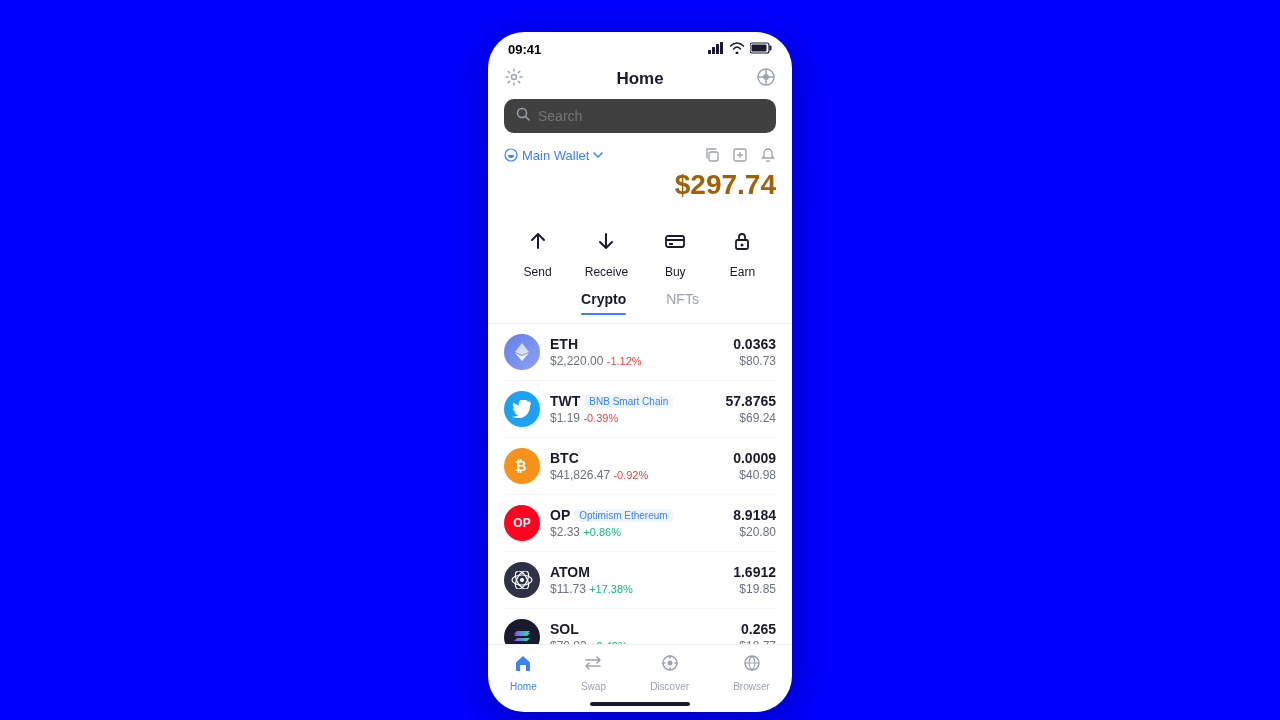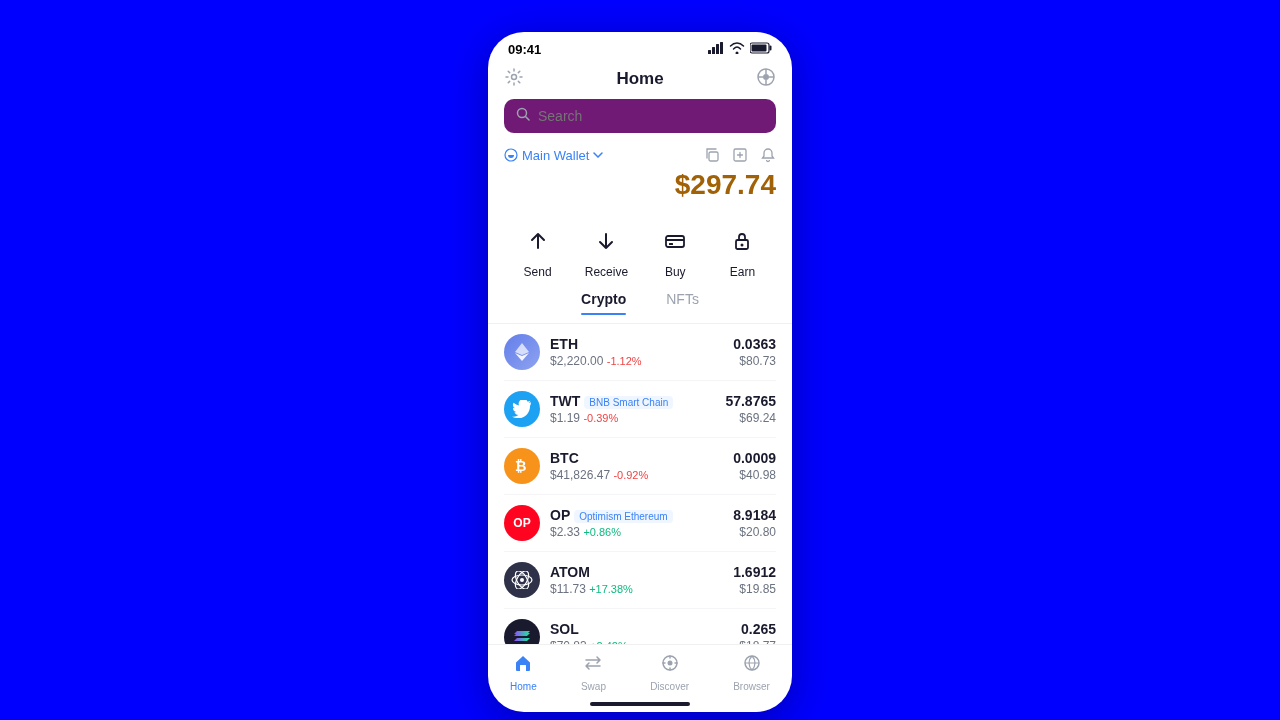--- a/index.html
+++ b/index.html
@@ -35,21 +35,21 @@
       display: flex;
       justify-content: space-between;
       align-items: center;
       padding: 4px 16px 8px;
     }
     .header-title { font-size: 17px; font-weight: 600; color: #1a1a2e; }
     .search-bar {
       margin: 0 16px 10px;
       display: flex;
       align-items: center;
-      background: #701a75;
+      background: #404040;
       border-radius: 10px;
       padding: 8px 12px;
       gap: 8px;
     }
     .search-bar input {
       border: none; background: transparent; font-size: 14px; color: #999; outline: none; width: 100%;
     }
     .wallet-section { padding: 4px 16px 12px; text-align: right; }
     .wallet-label { display: flex; align-items: center; gap: 4px; color: #3b82f6; font-size: 13px; font-weight: 500; margin-bottom: 4px; }
     .wallet-balance { font-size: 28px; font-weight: 700; color: #a16207; }
@@ -116,21 +116,21 @@
       gap: 10px;
     }
     .coin-logo {
       width: 36px; height: 36px;
       border-radius: 50%;
       display: flex; align-items: center; justify-content: center;
       font-size: 14px; font-weight: 700; color: #fff;
       flex-shrink: 0;
     }
     .coin-info { flex: 1; }
-    .coin-name-row { display: flex; align-items: flex-end; gap: 4px; }
+    .coin-name-row { display: flex; align-items: center; gap: 4px; }
     .coin-symbol { font-size: 14px; font-weight: 600; color: #1a1a2e; }
     .coin-chain { font-size: 10px; color: #3b82f6; background: #eff6ff; padding: 1px 5px; border-radius: 4px; }
     .coin-price { font-size: 12px; color: #6b7280; margin-top: 2px; }
     .coin-change-positive { color: #10b981; font-size: 11px; }
     .coin-change-negative { color: #ef4444; font-size: 11px; }
     .coin-value { text-align: right; }
     .coin-amount { font-size: 14px; font-weight: 600; color: #1a1a2e; }
     .coin-usd { font-size: 12px; color: #6b7280; margin-top: 2px; text-align: right; }
     .bottom-nav {
       display: flex;

